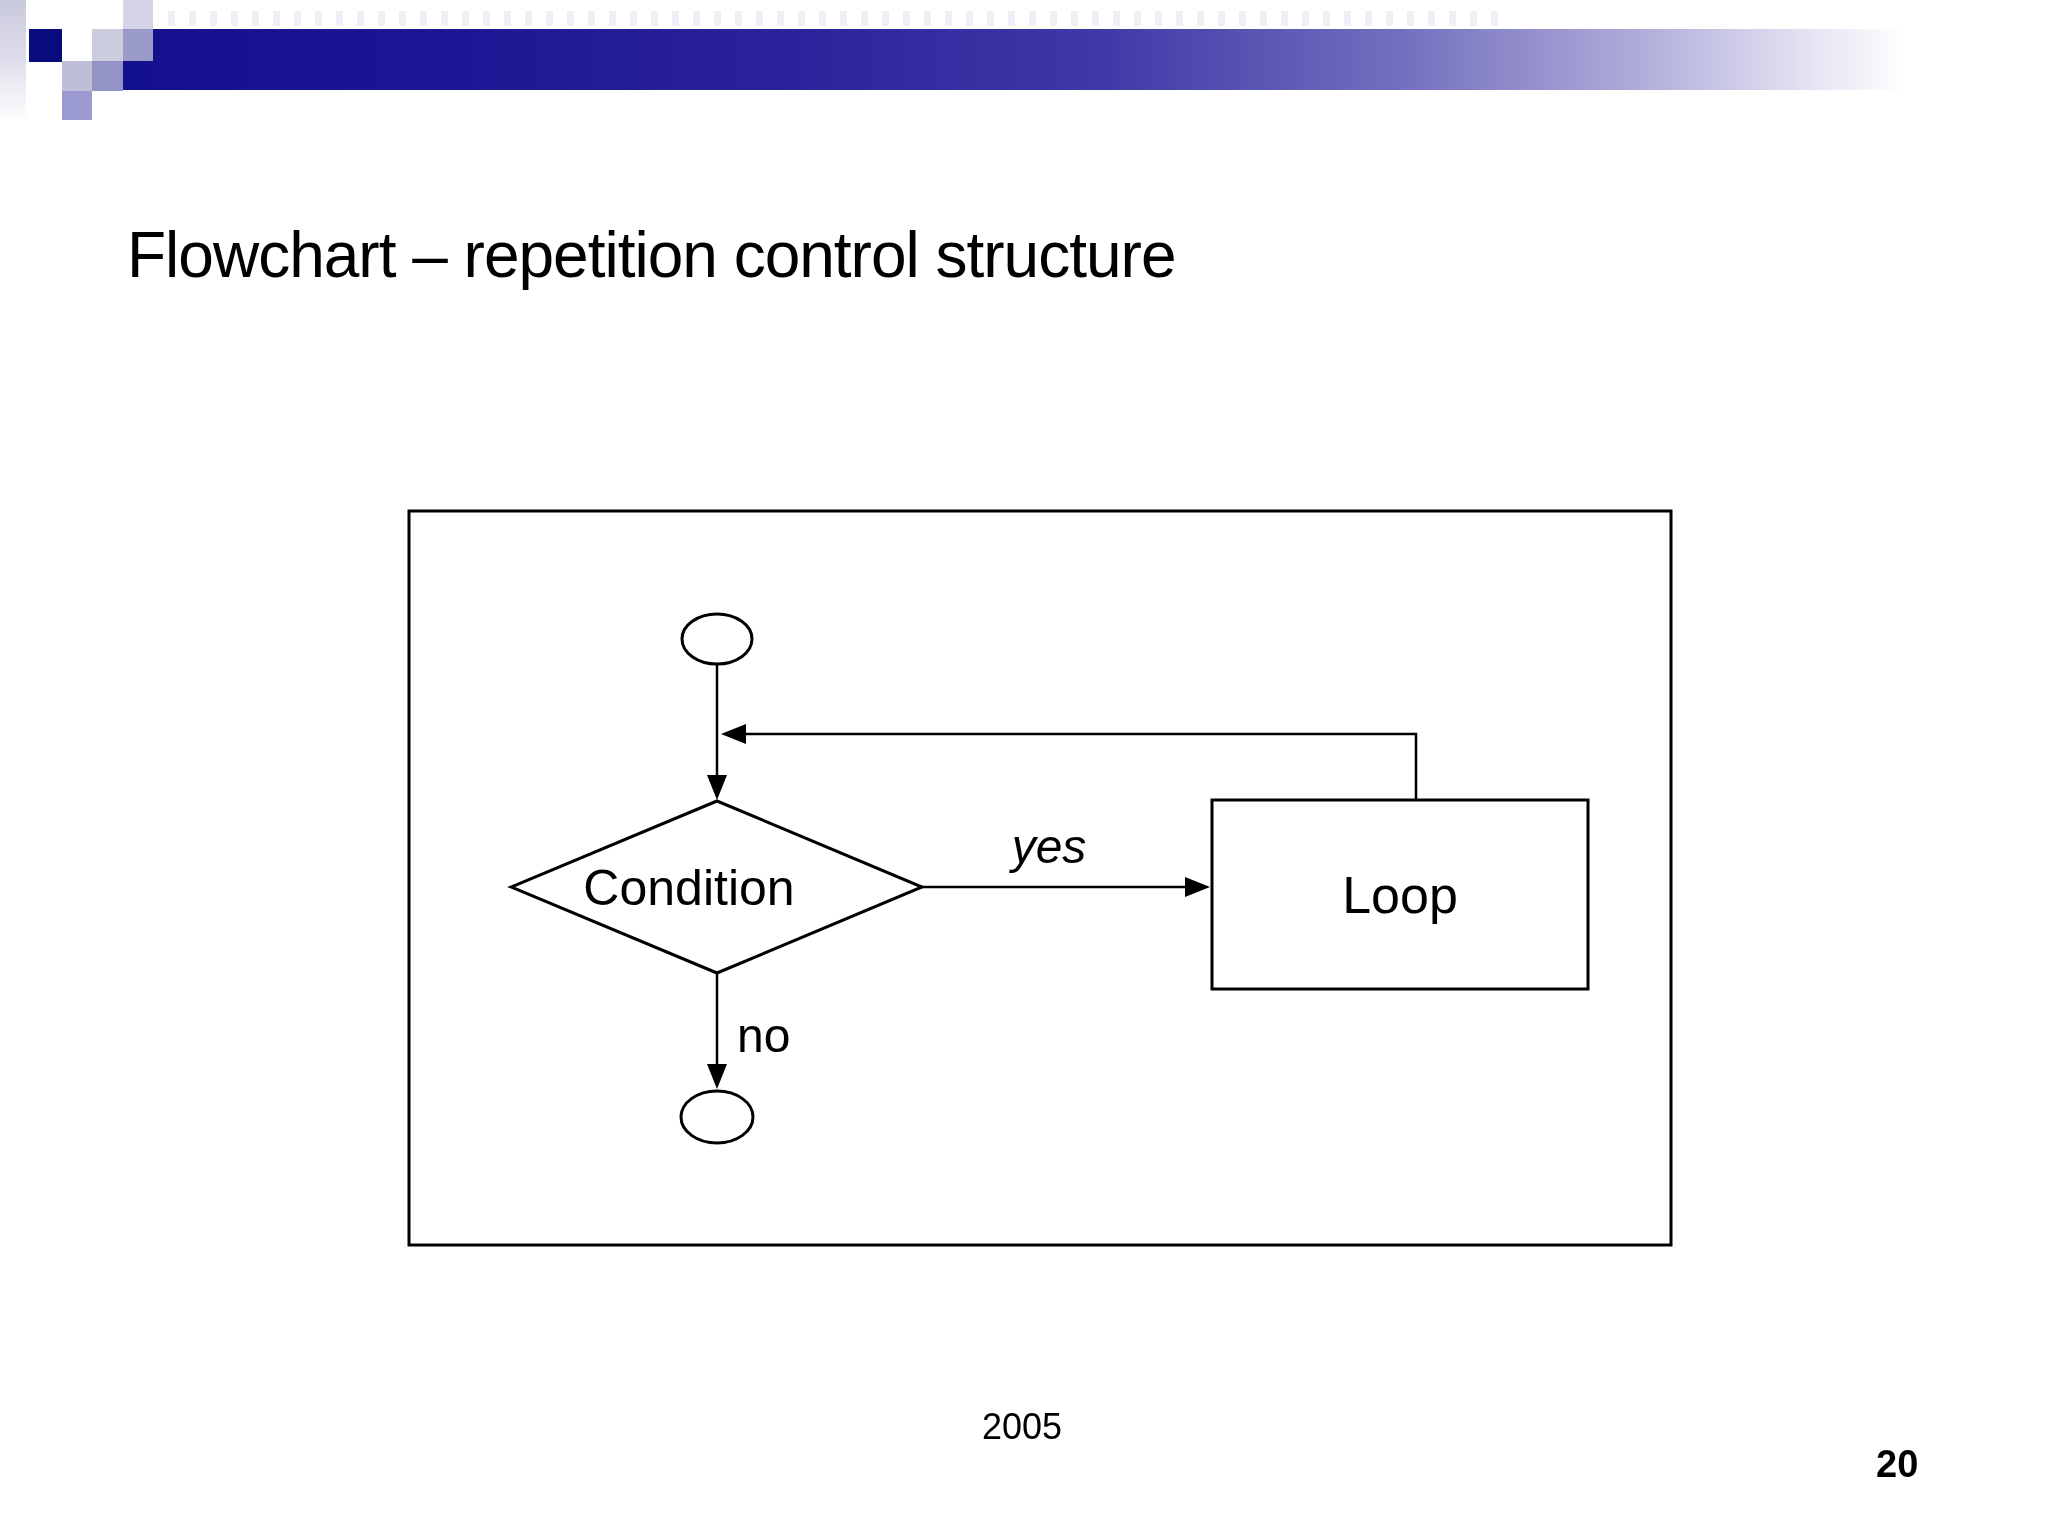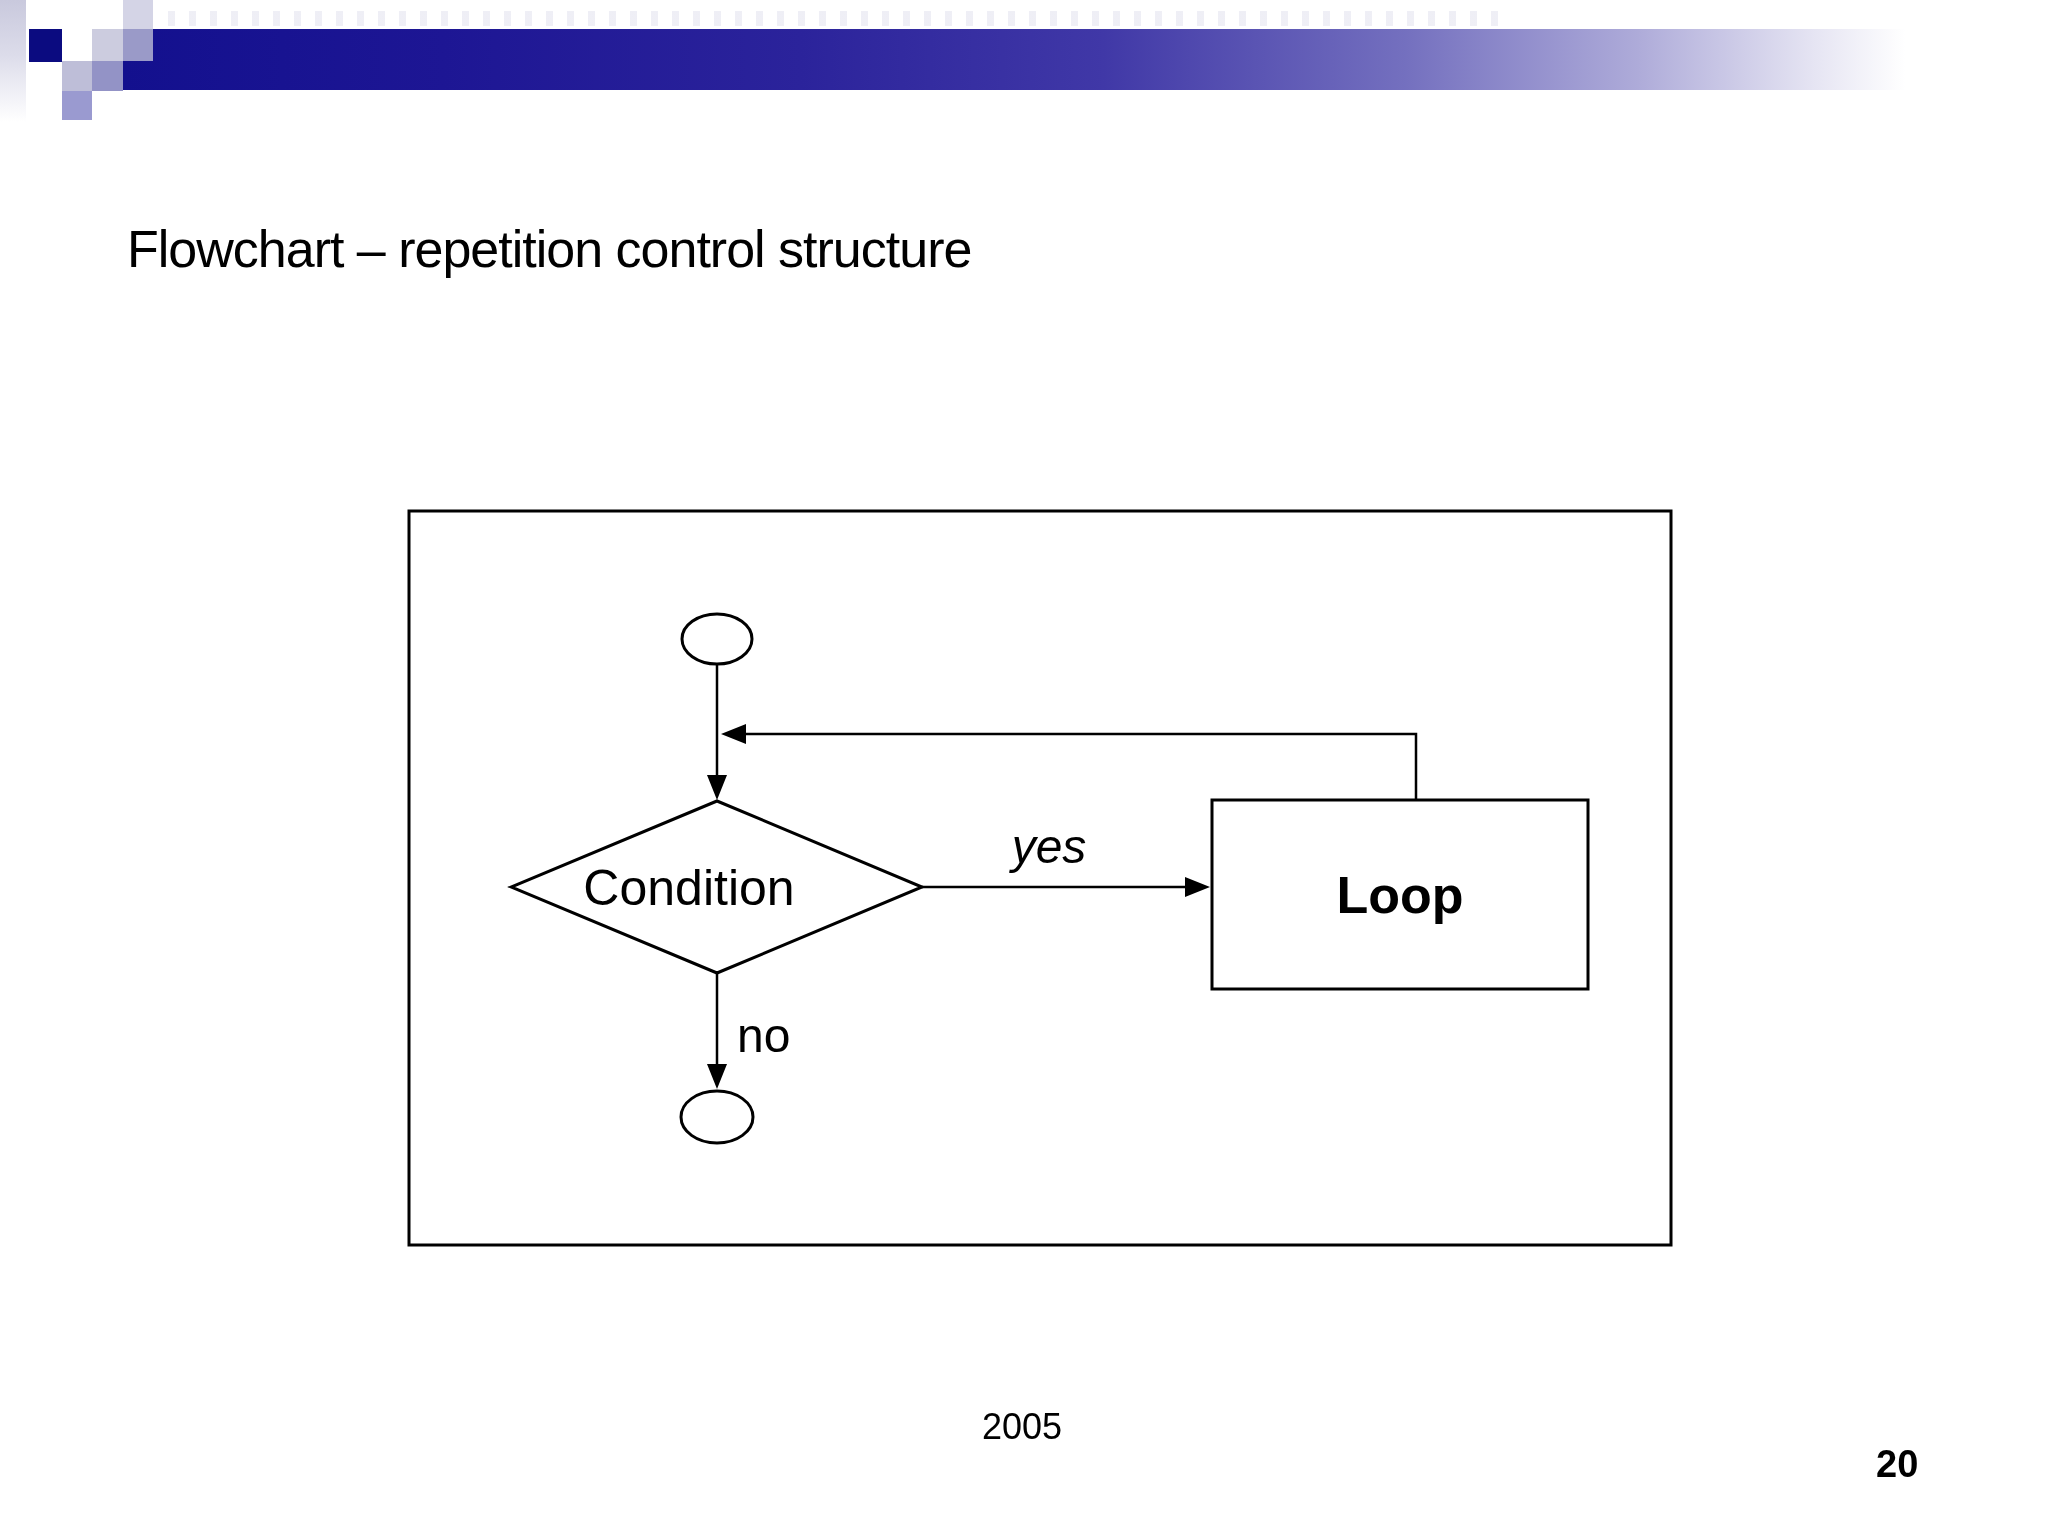--- a/index.html
+++ b/index.html
@@ -26,34 +26,34 @@
   .sq-a{left:29px;top:29px;width:33px;height:33px;background:#0b0b80;}
   .sq-b{left:92px;top:29px;width:31px;height:32px;background:#ccccdf;}
   .sq-c{left:123px;top:29px;width:30px;height:32px;background:#9a9ac8;}
   .sq-d{left:123px;top:0;width:30px;height:29px;background:#d4d4e6;}
   .sq-e{left:62px;top:61px;width:30px;height:30px;background:#bebed8;}
   .sq-f{left:92px;top:61px;width:31px;height:30px;background:#9393c6;}
   .sq-g{left:62px;top:91px;width:30px;height:29px;background:#9a9ad0;}
 
   
   .slide-title{
-    position:absolute;left:127px;top:222px;font-size:52px;line-height:1.05;
+    position:absolute;left:127px;top:222px;font-size:64px;line-height:1.05;
     letter-spacing:-1px;white-space:nowrap;
   }
 
   
   .chart-svg{position:absolute;left:0;top:0;}
   .flow-label{position:absolute;text-align:center;}
   .condition-label{left:484px;top:862px;width:410px;font-size:50px;line-height:52px;}
   .yes-label{left:969px;top:822px;width:160px;font-size:48px;line-height:50px;font-style:italic;}
   .no-label{left:737px;top:1011px;width:110px;font-size:48px;line-height:50px;text-align:left;}
   .loop-label{
     left:1212px;top:800px;width:376px;height:189px;
     display:flex;flex-direction:column;justify-content:center;align-items:center;
-    font-size:52px;line-height:60px;font-weight:bold;
+    font-size:52px;line-height:60px;
   }
 
   
   .footer{
     position:absolute;left:742px;top:1404px;width:560px;
     text-align:center;font-size:36px;line-height:46px;
   }
   .page-number{
     position:absolute;left:1876px;top:1443px;font-size:38px;font-weight:bold;
   }

